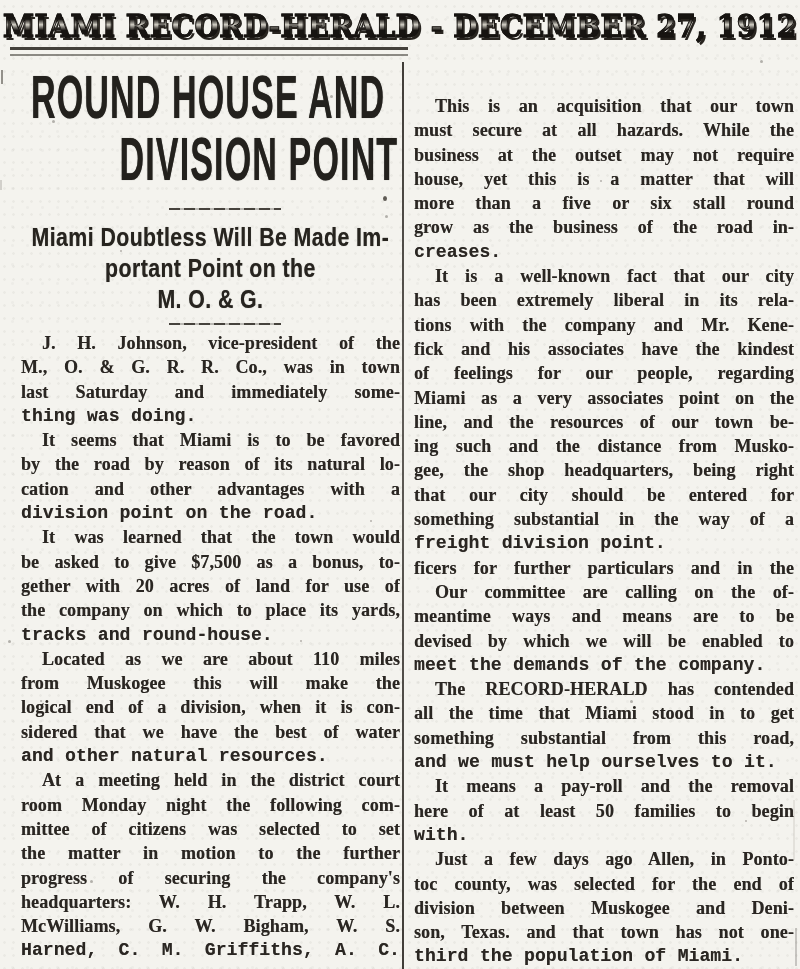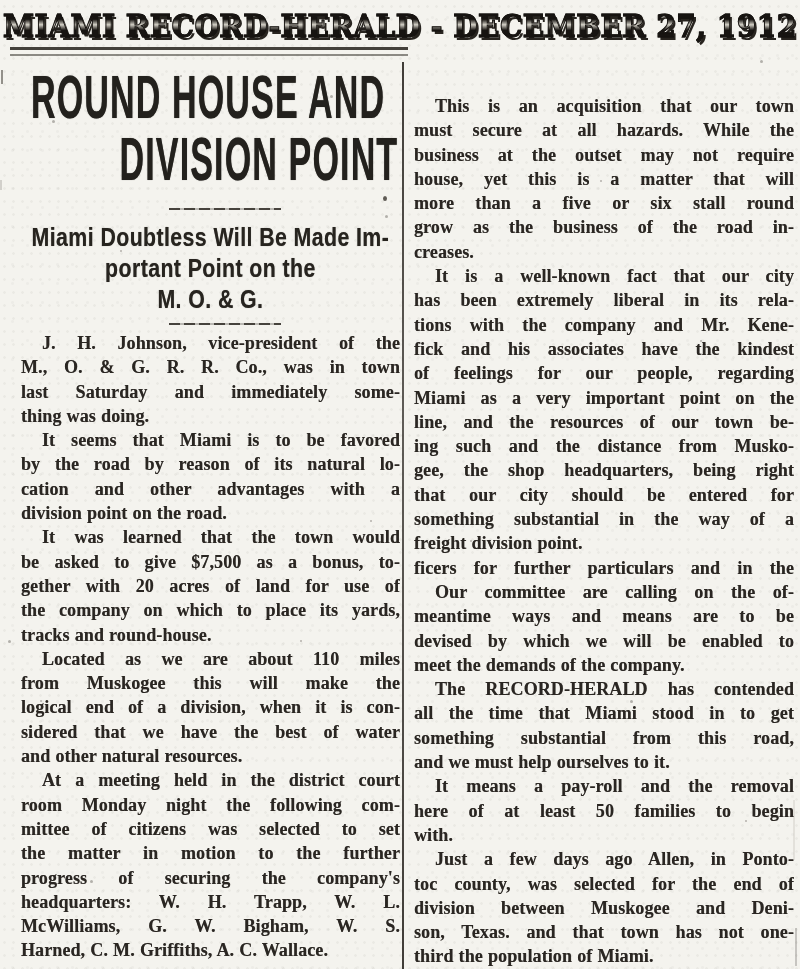--- a/index.html
+++ b/index.html
@@ -82,21 +82,21 @@
     text-shadow:0.2px 0.3px 0.5px rgba(42,38,34,0.55);
     font-weight:bold;
   }
   .col-right .body-text { margin-top:36px; }
   .para { margin:0; }
   .line {
     line-height:24.3px; height:24.3px; overflow:hidden;
     text-align:justify; text-align-last:justify;
   }
   .line.first { text-indent:21px; }
-  .line.lastline { text-align-last:left; }
+  .line.lastline { text-align-last:left;font-family:Liberation Mono, monospace; }
 
   
   .speck { position:absolute; background:#3a352e; border-radius:50%; opacity:0.35; }
   .edge-mark { position:absolute; background:rgba(50,45,38,0.5); }
 </style>
 </head>
 <body>
 
 <div class="page">
 
@@ -178,21 +178,21 @@
           <div class="line">more than a five or six stall round</div>
           <div class="line">grow as the business of the road in-</div>
           <div class="line lastline">creases.</div>
         </div>
         <div class="para">
           <div class="line first">It is a well-known fact that our city</div>
           <div class="line">has been extremely liberal in its rela-</div>
           <div class="line">tions with the company and Mr. Kene-</div>
           <div class="line">fick and his associates have the kindest</div>
           <div class="line">of feelings for our people, regarding</div>
-          <div class="line">Miami as a very important point on the</div>
+          <div class="line">Miami as a very associates point on the</div>
           <div class="line">line, and the resources of our town be-</div>
           <div class="line">ing such and the distance from Musko-</div>
           <div class="line">gee, the shop headquarters, being right</div>
           <div class="line">that our city should be entered for</div>
           <div class="line">something substantial in the way of a</div>
           <div class="line lastline">freight division point.</div>
         </div>
         <div class="para">
           <div class="line">ficers for further particulars and in the</div>
           <div class="line first">Our committee are calling on the of-</div>

